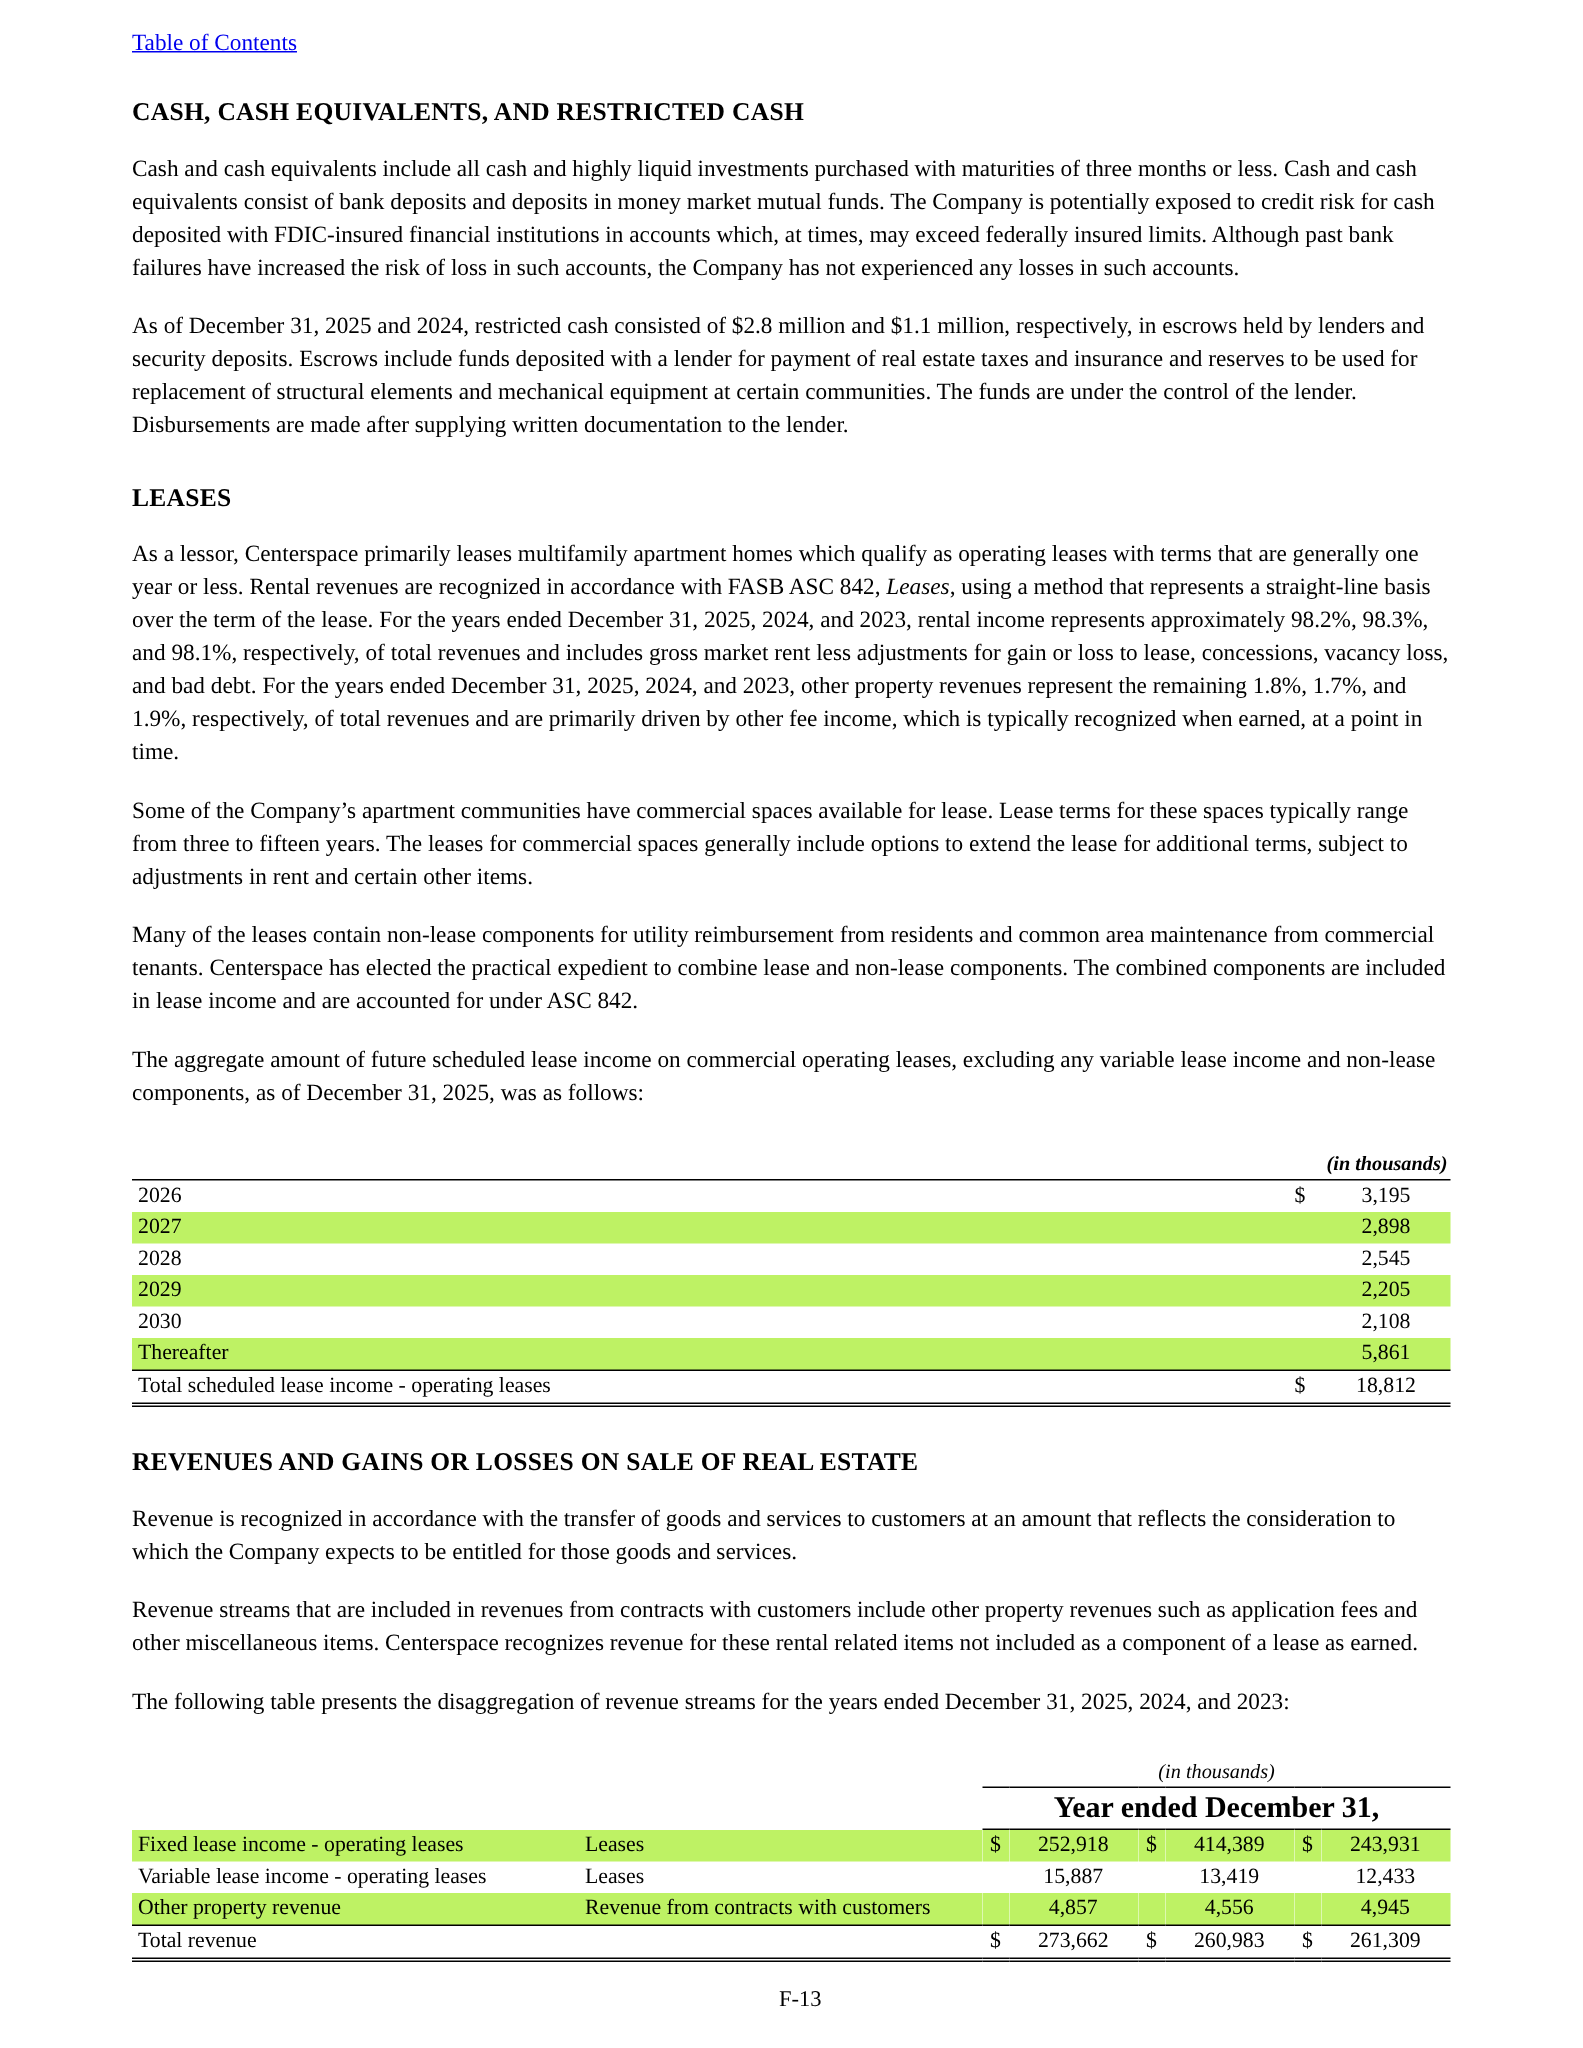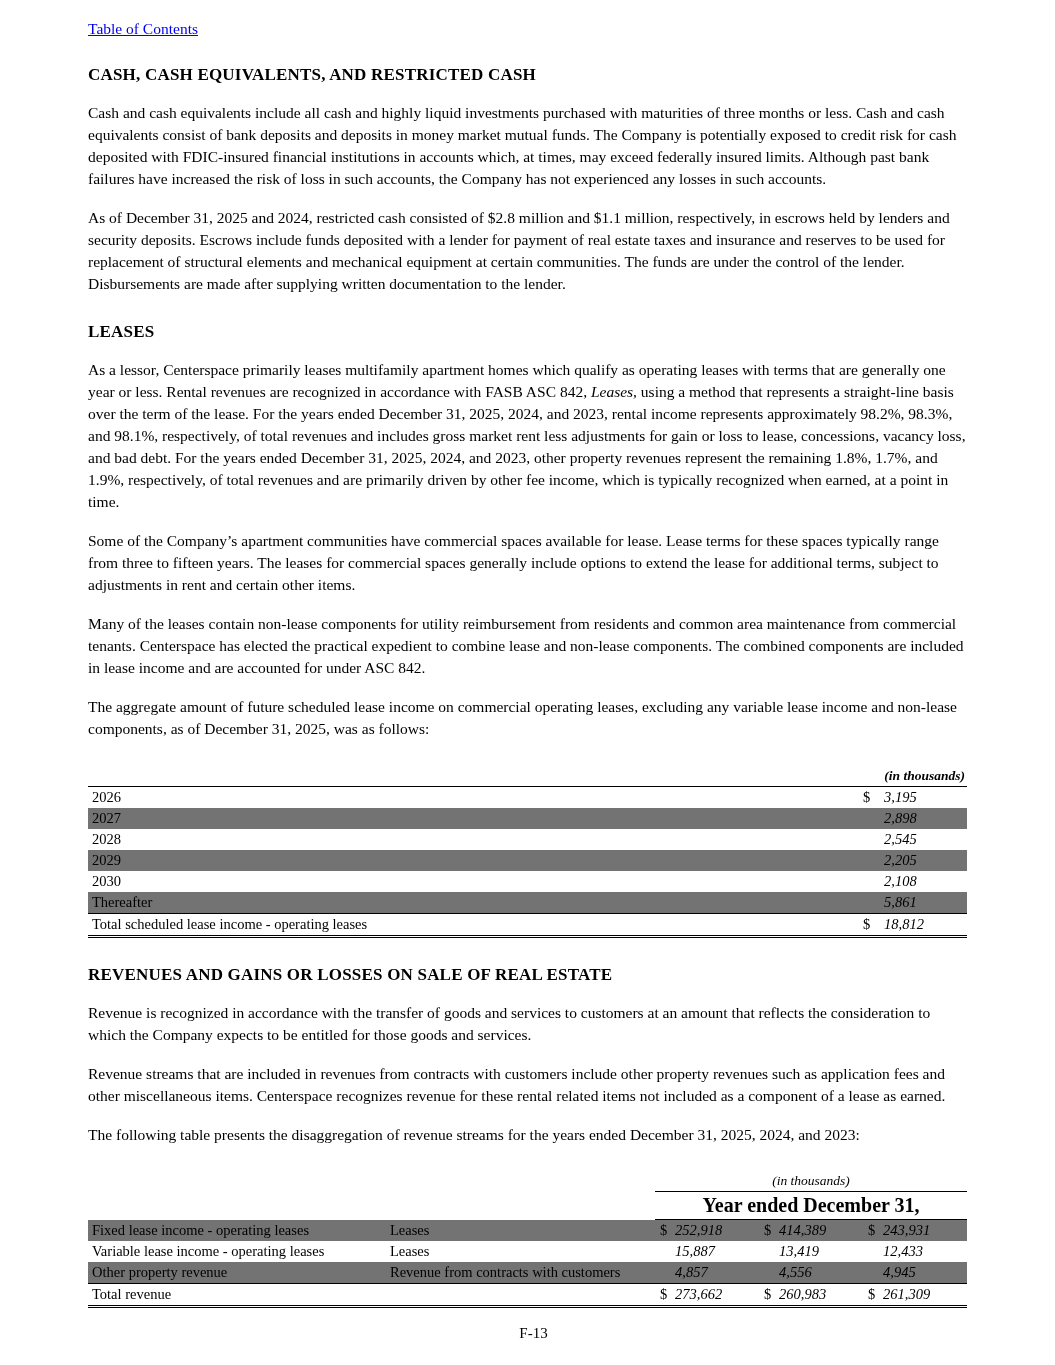--- a/index.html
+++ b/index.html
@@ -8,23 +8,23 @@
   .page {
     width: 1055px; min-height: 1365px; margin: 0 auto; position: relative;
     padding: 20px 88px 60px 88px; background: #fff;
   }
   .toc-link { color: #0000ee; font-size: 15.5px; text-decoration: underline; cursor: pointer; }
   h2.sec { font-size: 17px; font-weight: 700; margin: 27px 0 0 0; letter-spacing: 0.2px; }
   p.body { font-size: 15.5px; line-height: 22px; margin: 17px 0 0 0; }
 
   table { border-collapse: collapse; width: 100%; font-size: 14.5px; table-layout: fixed; }
   td { padding: 2px 2px; vertical-align: bottom; overflow: hidden; white-space: nowrap; }
-  tr.hl td { background: #737373; }
+  tr.hl td { background: #bef264; }
   .d { padding-left: 5px; }
-  .v { text-align: left; padding-right: 3px; font-style: italic; }
+  .v { text-align: center; padding-right: 3px; }
 
   
   .t1 { margin-top: 26px; }
   .t1 .units { text-align: right; font-style: italic; font-weight: 700; font-size: 13.5px;
                border-bottom: 1px solid #000; padding-right: 2px; }
   .t1 td.lbl { padding-left: 4px; }
   .t1 tr.total td { border-top: 1px solid #000; border-bottom: 3px double #000; }
 
   
   .t2 { margin-top: 25px; }

